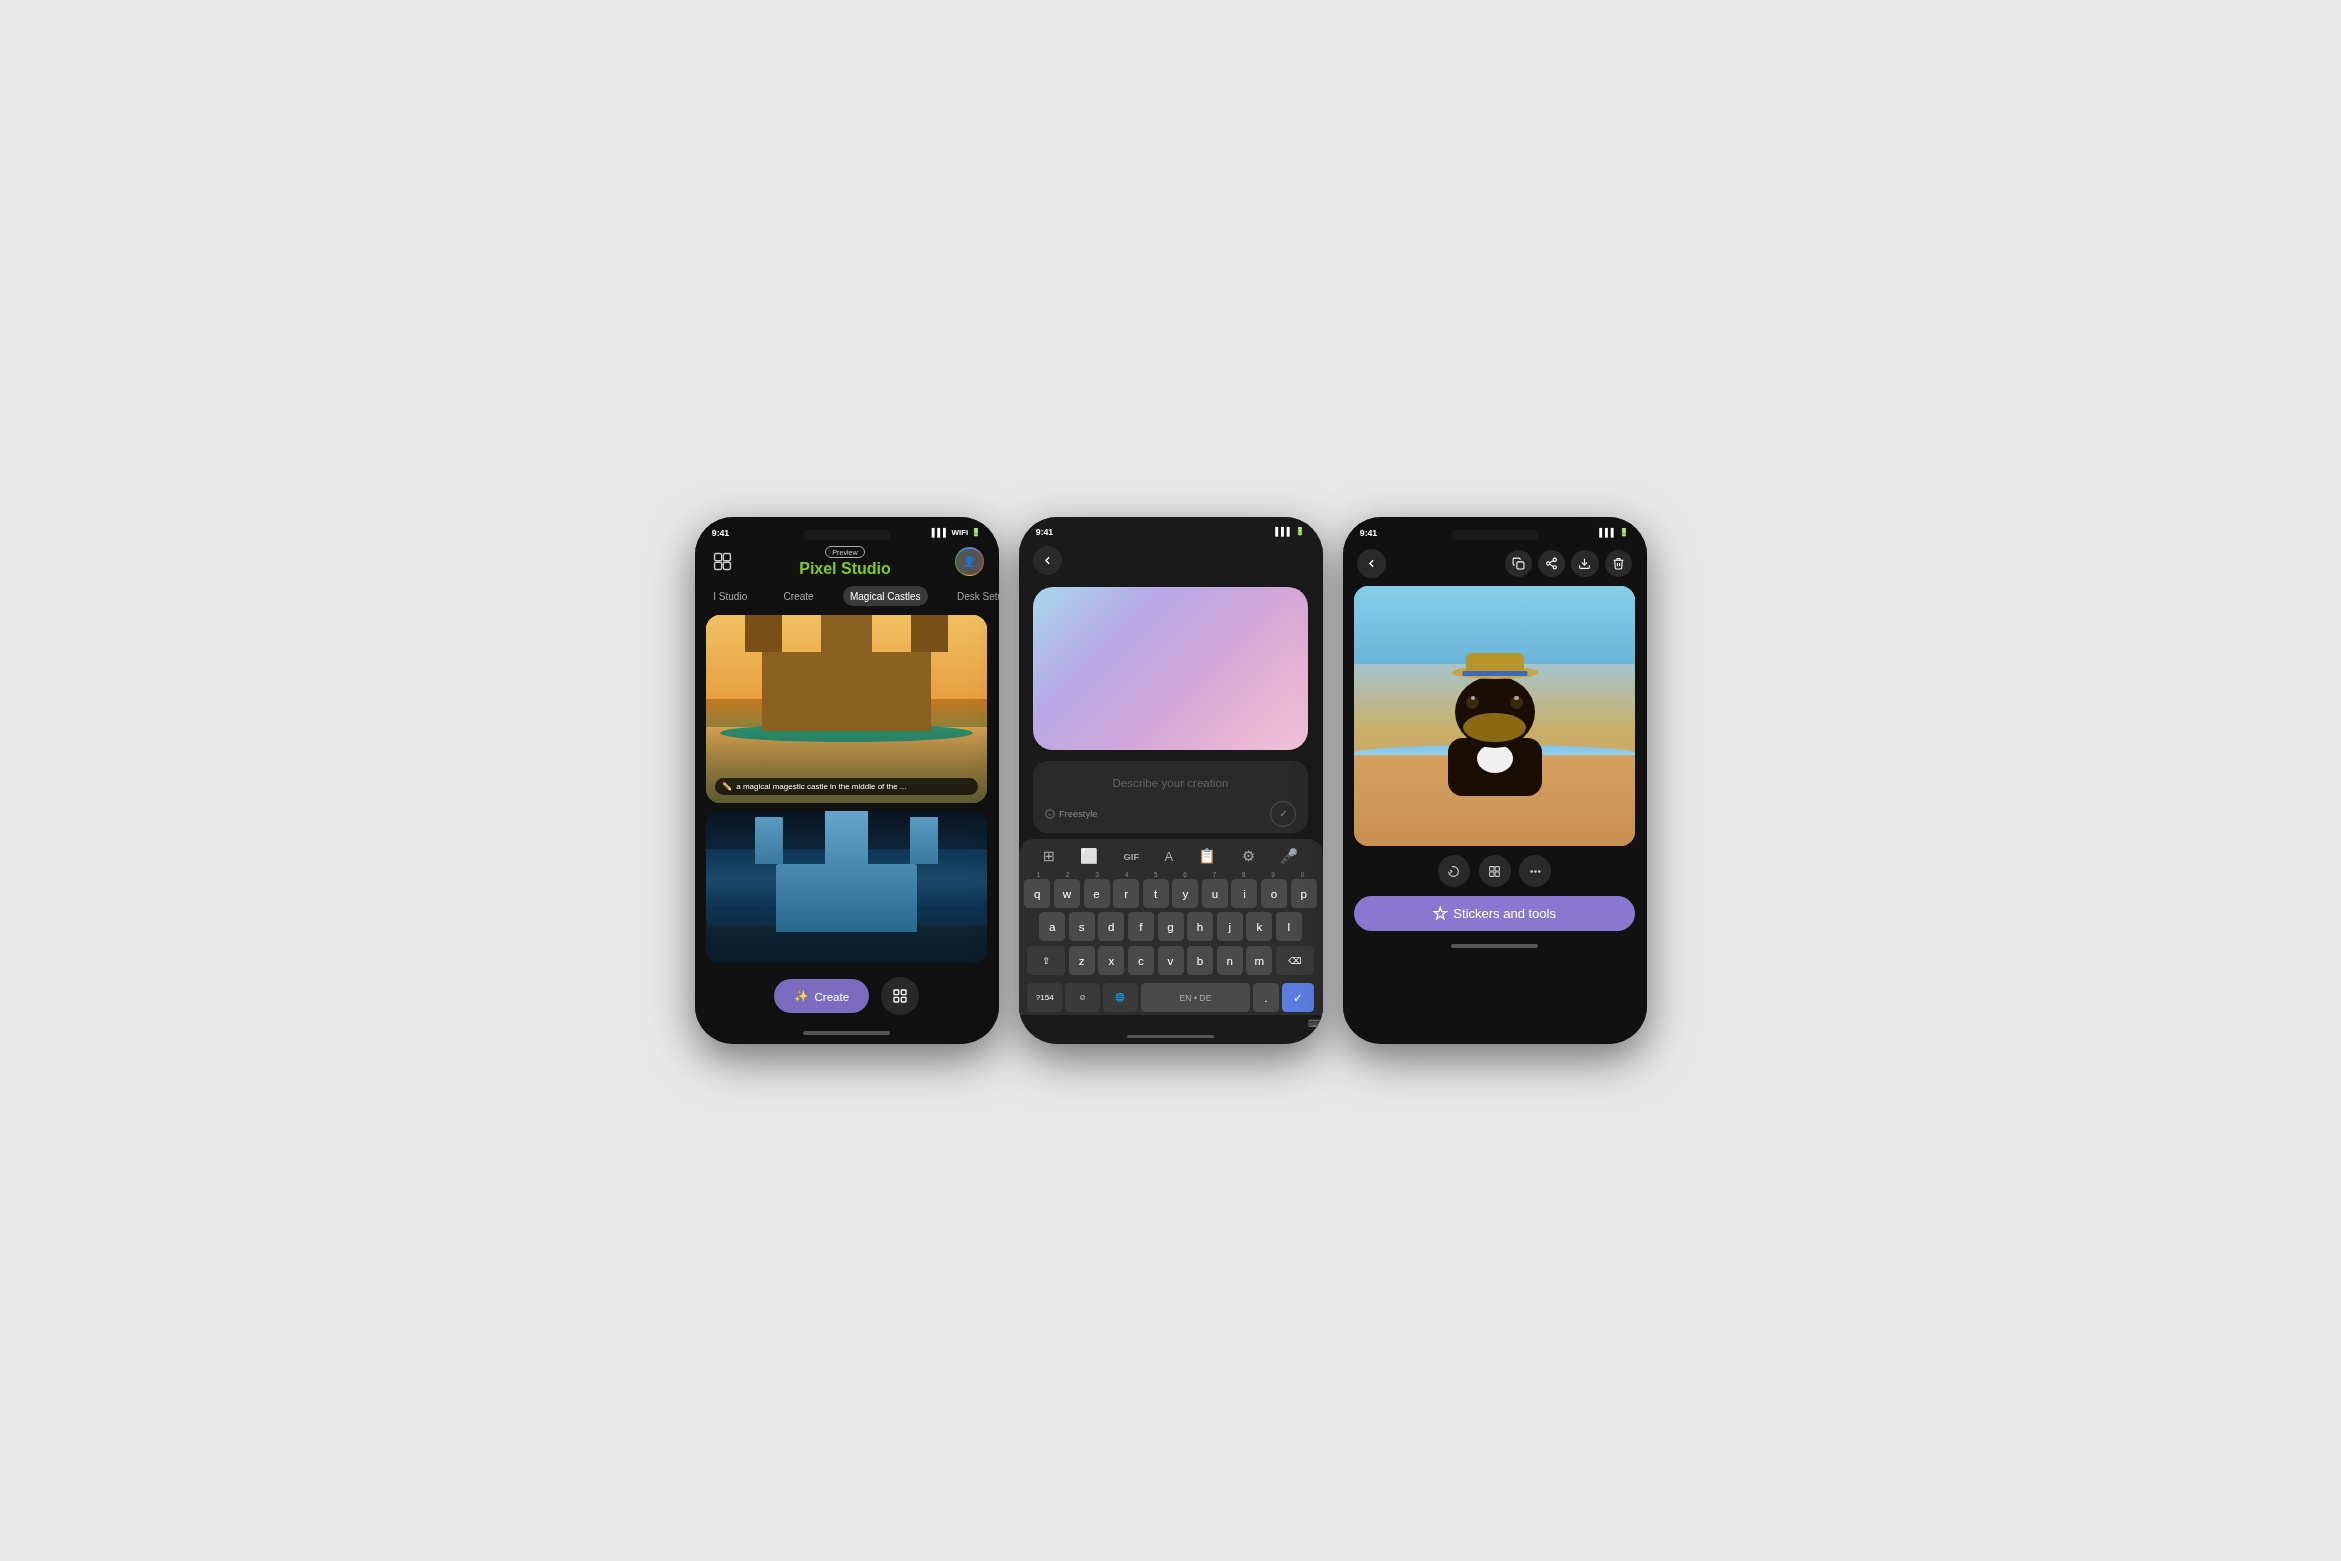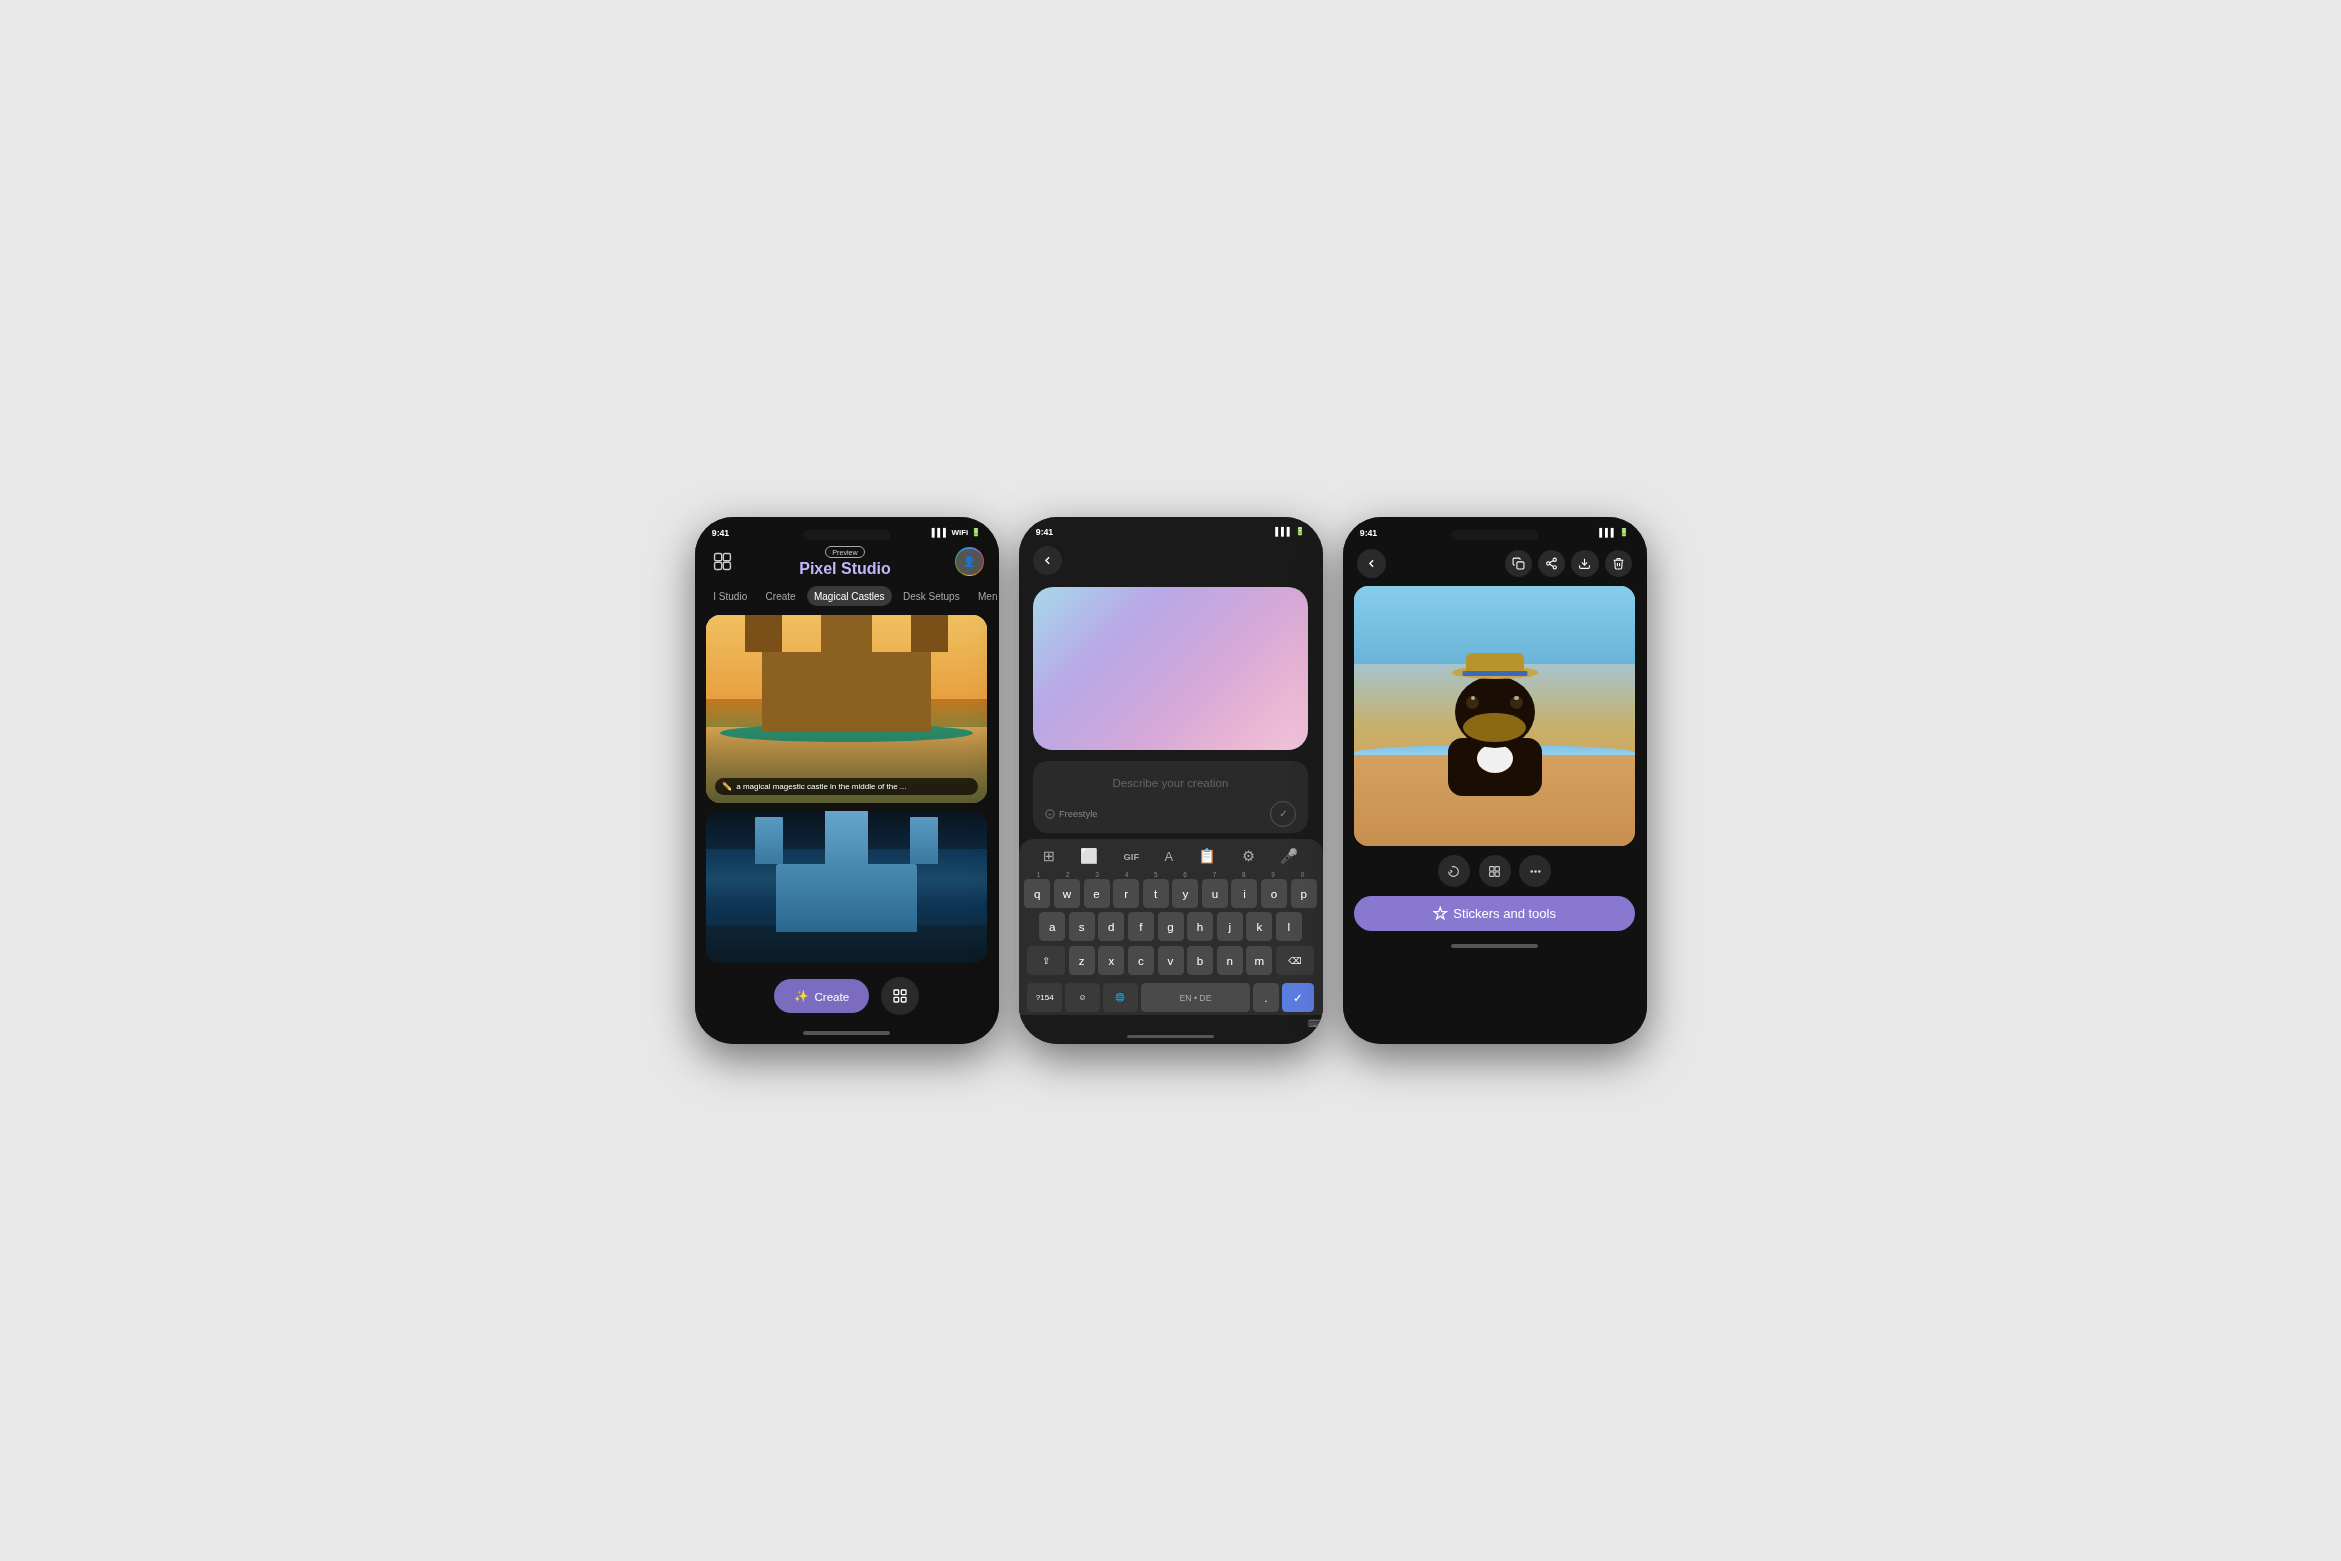--- a/index.html
+++ b/index.html
@@ -104,21 +104,21 @@
       padding: 0.7px 5.8px;
       font-size: 7.2px;
       color: #ccc;
       display: block;
       margin-bottom: 1.4px;
       width: fit-content;
       margin: 0 auto 1.4px;
     }
 
     .app-title {
-      color: #c4b5fd;
+      color: #84cc16;
       font-size: 16px;
       font-weight: 600;
       display: block;
     }
 
     .avatar-circle {
       width: 29px;
       height: 29px;
       border-radius: 50%;
       background: conic-gradient(#4285f4, #ea4335, #fbbc04, #34a853, #4285f4);
@@ -132,21 +132,21 @@
       background: #555;
       overflow: hidden;
       display: flex;
       align-items: center;
       justify-content: center;
       font-size: 10px;
     }
 
     .category-tabs {
       display: flex;
-      gap: 4px;
+      gap: 22px;
       padding: 2.9px 11.6px;
       overflow-x: hidden;
     }
 
     .tab-item {
       background: transparent;
       border: none;
       color: #aaa;
       font-size: 10px;
       padding: 4.3px 7.2px;

